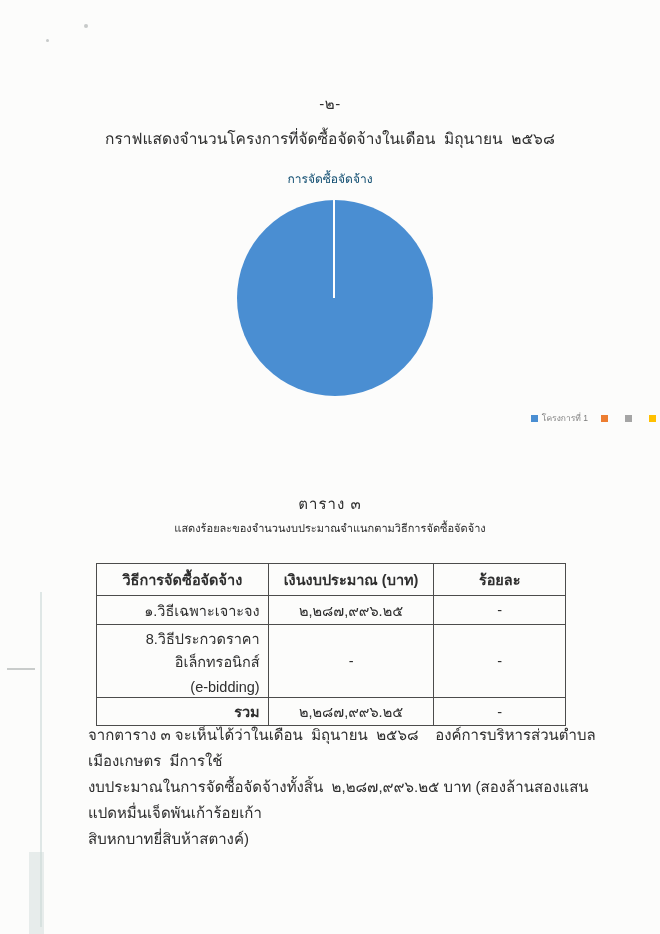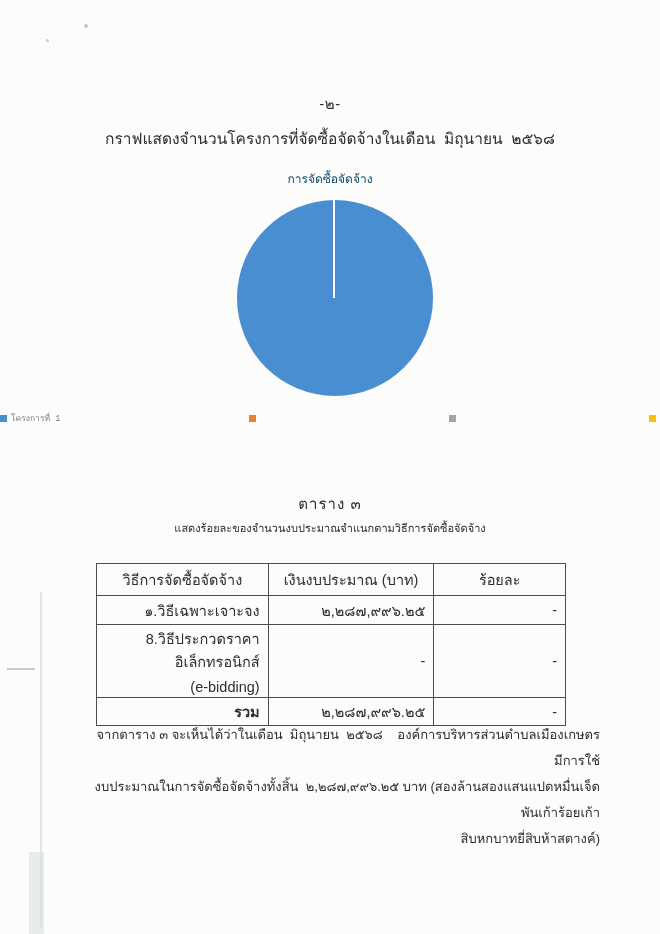--- a/index.html
+++ b/index.html
@@ -31,50 +31,50 @@
   
   .chart-title { top:169px; font-size:12px; color:#0c4a6e; }
   .pie {
     left:237px; top:200px; width:196px; height:196px;
     border-radius:50%;
     background:#4a8ed2;
   }
   .pie-line { left:333px; top:200px; width:2px; height:98px; background:#ffffff; }
   .legend {
     top:411px; left:0; right:0;
-    display:flex; justify-content:space-between; align-items:center; gap:13px;
-    font-size:8.5px; color:#7c7c7c;font-family:Liberation Mono, monospace;
+    display:flex; justify-content:flex-end; align-items:center; gap:13px;
+    font-size:8.5px; color:#7c7c7c;
   }
   .legend-item { display:flex; align-items:center; gap:4px; }
   .swatch { width:7px; height:7px; display:inline-block; }
 
   
   .table-heading  { top:492px; font-size:15px; font-weight:normal; letter-spacing:1px; }
   .table-subtitle { top:519px; font-size:11px; }
 
   table.budget {
     position:absolute; left:96px; top:563px; width:470px;
     border-collapse:collapse; font-size:14.5px;
   }
   table.budget th, table.budget td {
     border:1.4px solid #4c4c4c;
     padding:2px 8px;
     vertical-align:middle;
   }
-  table.budget th { font-weight:normal; text-align:center; height:32px; }
+  table.budget th { font-weight:bold; text-align:center; height:32px; }
   .col-method { width:172px; }
   .col-budget { width:166px; }
   .col-pct    { width:132px; }
   td.method { text-align:right;  height:29px; }
-  td.num    { text-align:right; }
+  td.num    { text-align:center; }
   td.two-line { height:52px; vertical-align:top; padding-top:4px; }
   td.total-label { text-align:right; font-weight:bold; height:27px; }
 
   
-  .paragraph { left:88px; top:722px; width:512px; font-size:13px; line-height:26px;text-align:right; }
+  .paragraph { left:88px; top:722px; width:512px; font-size:15px; line-height:26px; }
 </style>
 </head>
 <body>
 
 <div class="speck" style="left:84px; top:24px; width:4px; height:4px;"></div>
 <div class="speck" style="left:46px; top:39px; width:3px; height:3px;"></div>
 <div class="edge-line"></div>
 <div class="edge-dash"></div>
 <div class="edge-band"></div>
 

